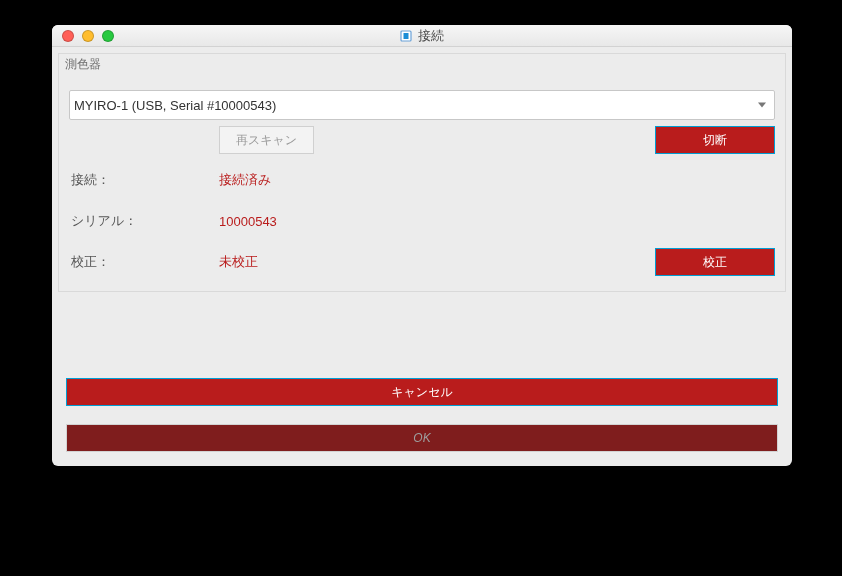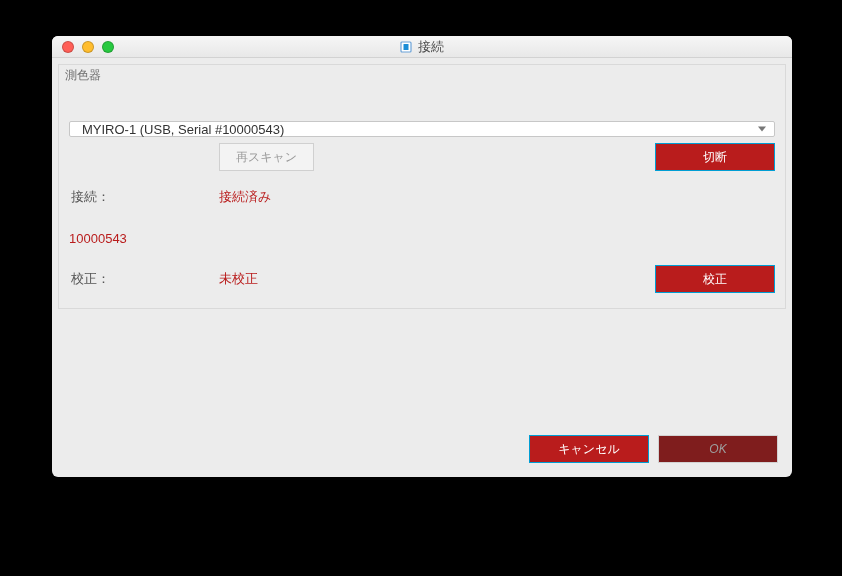--- a/index.html
+++ b/index.html
@@ -8,21 +8,21 @@
     font-family: "Hiragino Kaku Gothic ProN", "Meiryo", sans-serif;
     font-size: 13px;
     color: #3a3a3a;
     width: 842px;
     height: 576px;
     position: relative;
   }
   .window {
     position: absolute;
     left: 52px;
-    top: 36px;
+    top: 25px;
     width: 740px;
     height: 441px;
     background: #ececec;
     border-radius: 6px;
     box-shadow: 0 16px 40px rgba(0,0,0,0.55), 0 0 0 1px rgba(0,0,0,0.15);
     overflow: hidden;
     display: flex;
     flex-direction: column;
   }
   .titlebar {
@@ -86,31 +86,30 @@
     font-size: 13px;
     padding-left: 2px;
   }
   .value {
     color: #b91c1c;
     font-size: 13px;
   }
   .row .right { margin-left: auto; }
   .select {
     flex: 1;
-    height: 16px;
+    height: 30px;
     background: #fff;
     border: 1px solid #c7c7c7;
     border-radius: 2px;
     display: flex;
     align-items: center;
-    padding: 0 12px;
+    padding: 0 4px;
     font-size: 13px;
     color: #333;
     position: relative;
-    margin-top: 20px;
   }
   .select .caret {
     position: absolute;
     right: 8px;
     top: 50%;
     transform: translateY(-50%);
     width: 0; height: 0;
     border-left: 4px solid transparent;
     border-right: 4px solid transparent;
     border-top: 5px solid #777;
@@ -153,22 +152,23 @@
     display: flex;
     align-items: center;
     padding: 0 10px;
     margin-top: 6px;
   }
   .button-row2 .spacer { width: 150px; }
   .footer {
     margin-top: auto;
     display: flex;
     justify-content: flex-end;
-    gap: 9px;
+    gap: 18px;
     padding: 12px 14px 14px 14px;
+    flex-direction: column;
   }
 </style>
 </head>
 <body>
 
 <div class="window">
   <div class="titlebar">
     <div class="traffic">
       <div class="dot red"></div>
       <div class="dot yellow"></div>
@@ -207,20 +207,21 @@
           </div>
         </div>
       </div>
 
       <div class="row gap-top">
         <div class="label">接続：</div>
         <div class="value">接続済み</div>
       </div>
 
       <div class="row gap-top">
+        <div class="label">シリアル：</div>
         <div class="value">10000543</div>
       </div>
 
       <div class="row gap-top">
         <div class="label">校正：</div>
         <div class="value">未校正</div>
         <div class="right">
           <div class="btn primary">
             <span>校正</span>
           </div>

